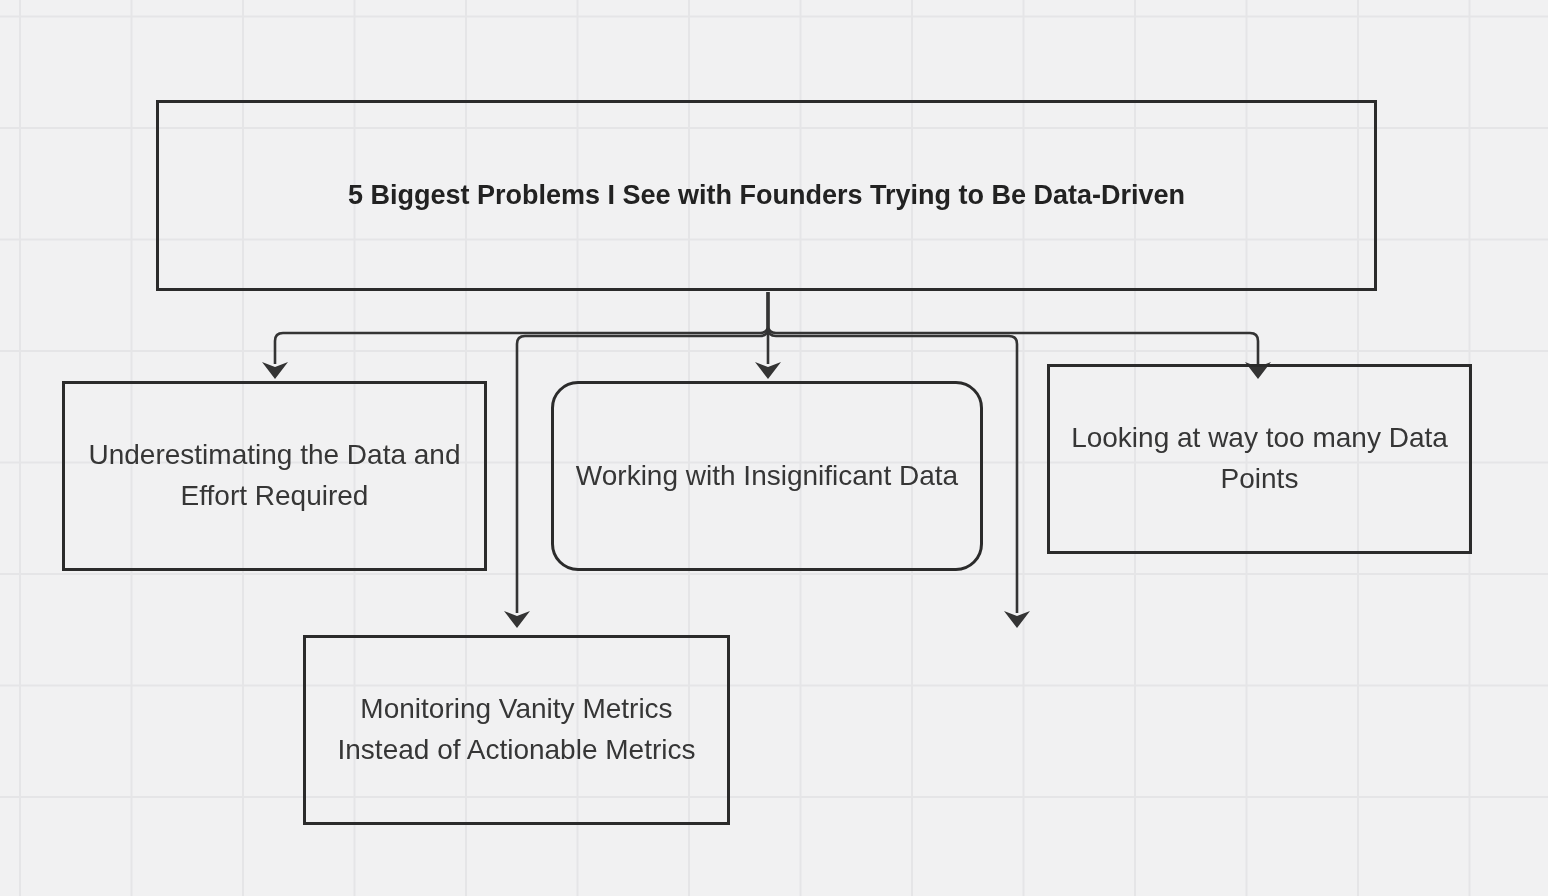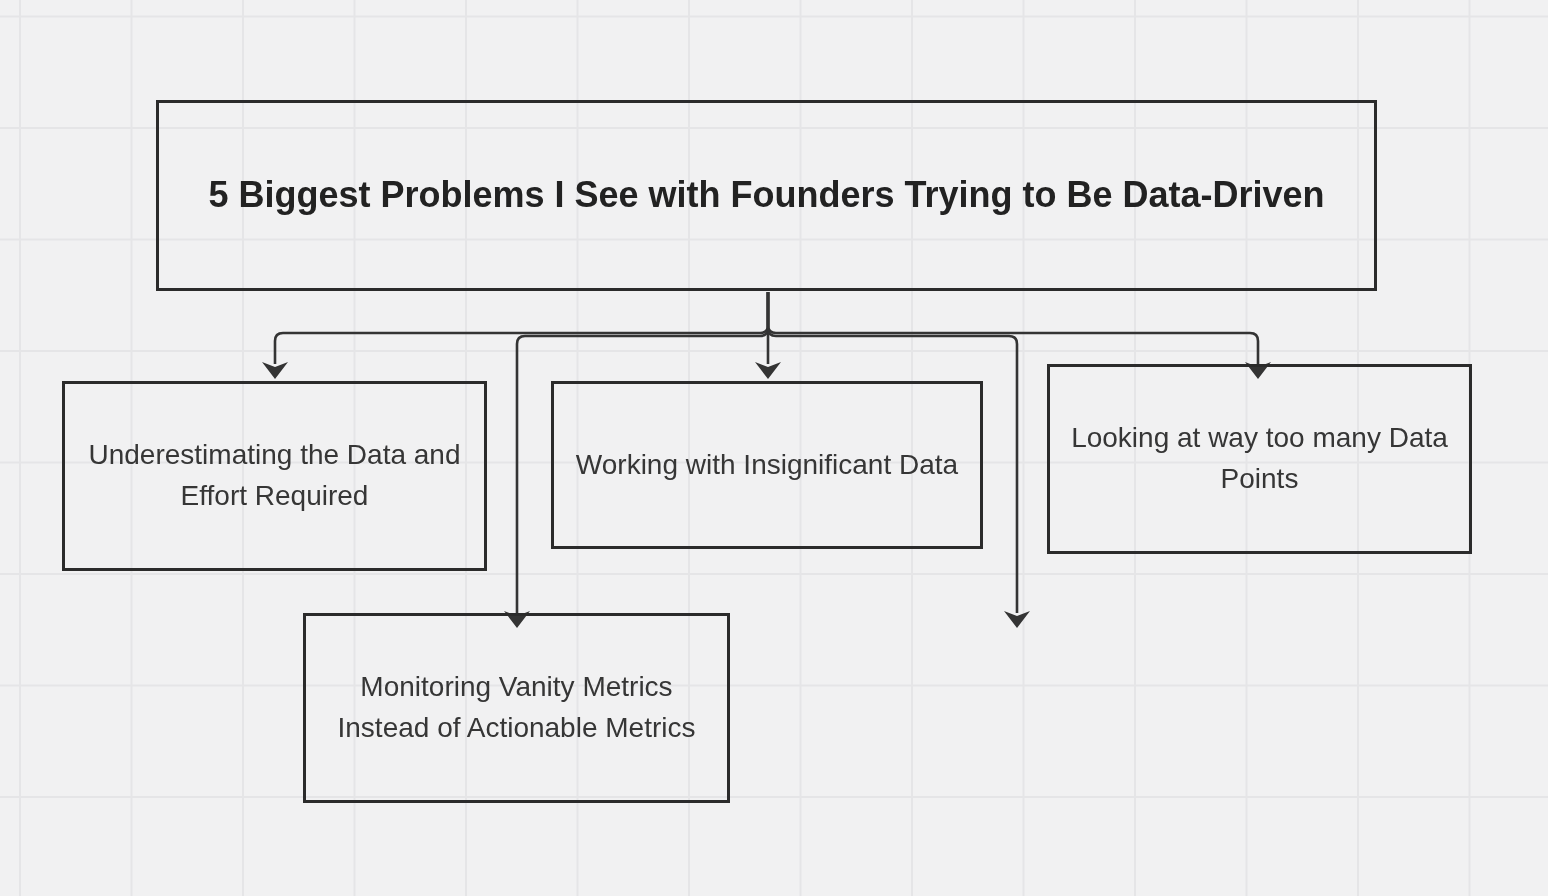--- a/index.html
+++ b/index.html
@@ -29,31 +29,31 @@
     box-sizing:border-box;
     border:3px solid var(--box_border);
     background:transparent;
     display:flex;align-items:center;justify-content:center;
     text-align:center;
   }
   .title-box{
     left:156px;top:100px;width:1221px;height:191px;
   }
   .title-box .label{
-    font-size:36px;font-weight:700;color:var(--title_text);
+    font-size:27px;font-weight:700;color:var(--title_text);
     line-height:1.3;
   }
   .node .label{
     font-size:28px;font-weight:400;color:var(--node_text);
     line-height:1.45;
   }
   .node-1{left:62px;  top:381px;width:425px;height:190px;}
-  .node-2{left:551px; top:381px;width:432px;height:168px;}
+  .node-2{left:551px; top:381px;width:432px;height:190px;border-radius:27px;}
   .node-3{left:1047px;top:364px;width:425px;height:190px;}
-  .node-4{left:303px; top:613px;width:427px;height:190px;}
+  .node-4{left:303px; top:635px;width:427px;height:190px;}
   .node-5{left:800px; top:630px;width:433px;height:190px;}
   .node-1 .label,.node-2 .label,.node-3 .label{max-width:385px;}
   .node-4 .label{max-width:408px;}
   .node-5 .label{max-width:378px;}
   svg.edges{
     position:absolute;left:0;top:0;width:1548px;height:896px;
     pointer-events:none;
   }
   .edge{
     fill:none;stroke:var(--connector);stroke-width:2.6px;

